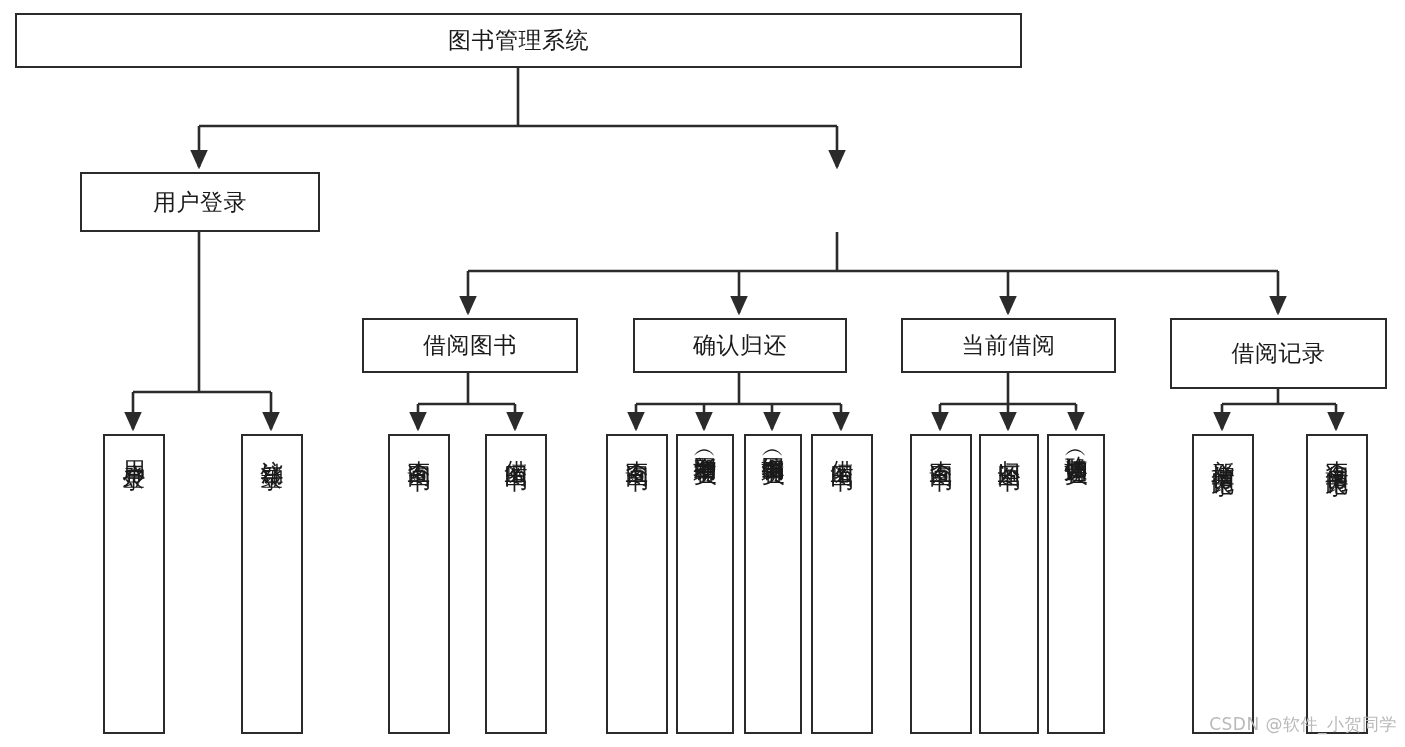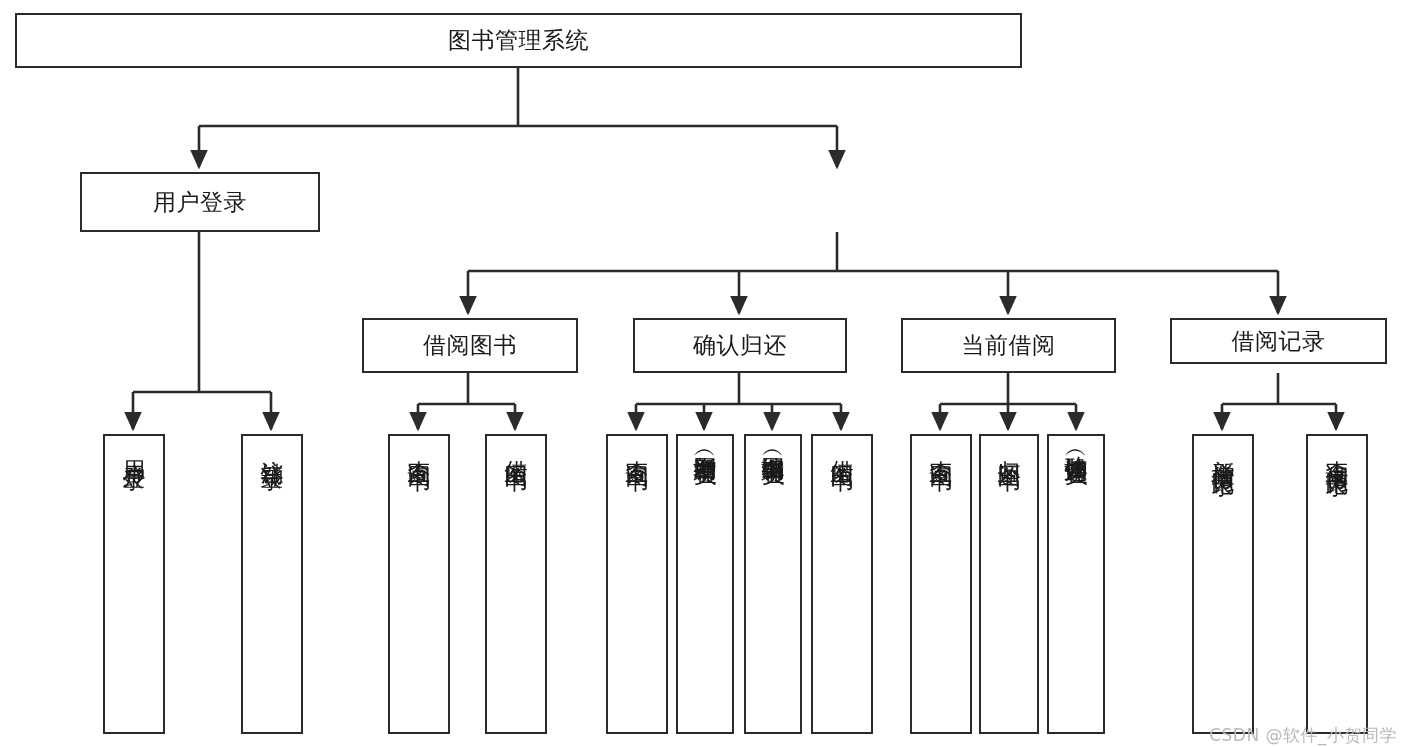--- a/index.html
+++ b/index.html
@@ -61,21 +61,21 @@
   .node-box.vertical .node-label {
     margin-top: 6px;
   }
   .node-box.vlong .node-label {
     margin-top: 2px;
     letter-spacing: 1px;
   }
   .watermark {
     position: absolute;
     right: 8px;
-    bottom: 0;
+    bottom: 11px;
     font-size: 17px;
     color: #b9b9b9;
     white-space: nowrap;
     letter-spacing: 0.5px;
   }
 </style>
 </head>
 <body>
 
 <div id="diagram-root">
@@ -145,21 +145,21 @@
   </div>
 
   <div class="node-box" style="left:633px; top:318px; width:214px; height:55px;">
     <span class="node-label">确认归还</span>
   </div>
 
   <div class="node-box" style="left:901px; top:318px; width:215px; height:55px;align-items:center;">
     <span class="node-label">当前借阅</span>
   </div>
 
-  <div class="node-box" style="left:1170px; top:318px; width:217px; height:46px;">
+  <div class="node-box" style="left:1170px; top:318px; width:217px; height:71px;">
     <span class="node-label">借阅记录</span>
   </div>
 
   <div class="node-box vertical" style="left:103px; top:434px; width:62px; height:300px;">
     <span class="node-label">用户登录</span>
   </div>
 
   <div class="node-box vertical" style="left:241px; top:434px; width:62px; height:300px;">
     <span class="node-label">注销登录</span>
   </div>

